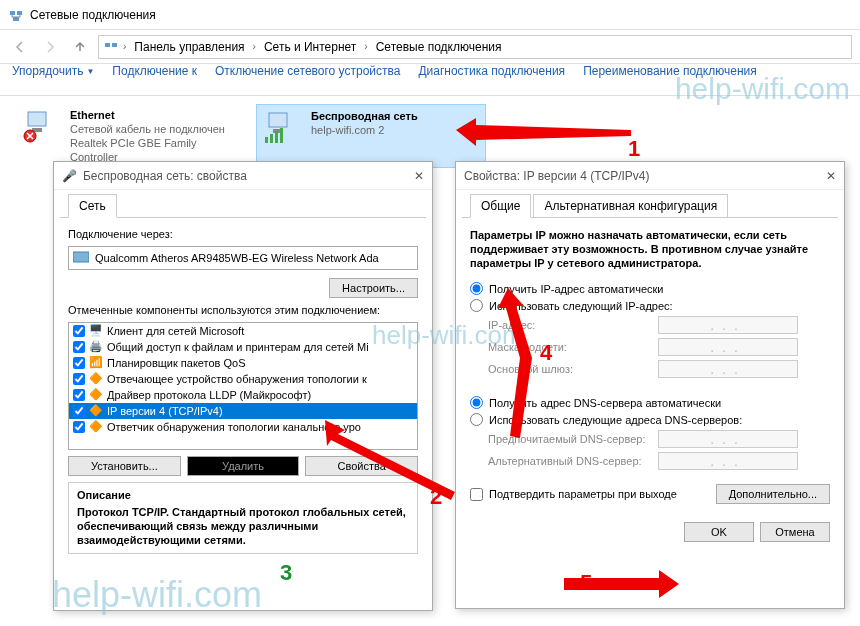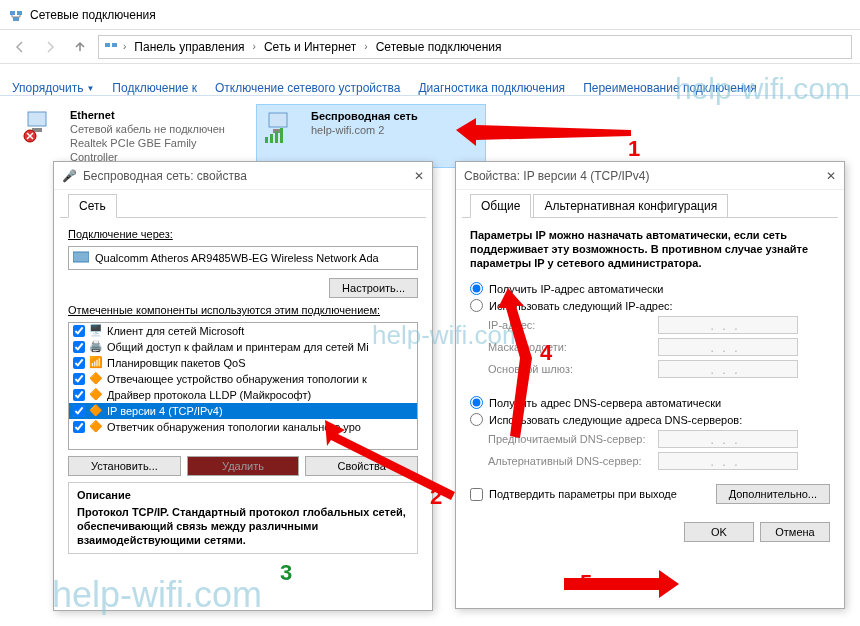--- a/index.html
+++ b/index.html
@@ -6,44 +6,44 @@
 body { width: 860px; height: 626px; background: #fff; position: relative; overflow: hidden; font-size: 12px; }
 .titlebar { height: 30px; background: #fff; border-bottom: 1px solid #e0e0e0; display: flex; align-items: center; padding: 0 8px; }
 .titlebar-icon { width: 16px; height: 16px; margin-right: 6px; }
 .titlebar-text { font-size: 12px; color: #000; }
 .addrbar { height: 34px; display: flex; align-items: center; padding: 0 8px; gap: 6px; border-bottom: 1px solid #e0e0e0; }
 .navbtn { width: 24px; height: 24px; border: none; background: transparent; display: flex; align-items: center; justify-content: center; color: #888; }
 .crumb-wrap { flex: 1; height: 24px; border: 1px solid #ccc; display: flex; align-items: center; padding: 0 4px; gap: 4px; }
 .crumb-icon { width: 16px; height: 16px; }
 .crumb-sep { color: #666; font-size: 10px; }
 .crumb { color: #000; font-size: 12px; padding: 2px 4px; }
-.toolbar { height: 32px; background: #fff; border-bottom: 1px solid #d0e0f0; display: flex; align-items: flex-end; padding: 0 12px; gap: 18px; }
+.toolbar { height: 32px; background: #fff; border-bottom: 1px solid #d0e0f0; display: flex; align-items: flex-start; padding: 0 12px; gap: 18px; }
 .toolbtn { color: #1e5fb3; font-size: 12px; cursor: pointer; display: flex; align-items: center; gap: 3px; }
 .dropdown-arrow { font-size: 8px; }
 .main { position: relative; height: 530px; }
 .conn-row { display: flex; padding: 8px 16px; gap: 10px; }
 .conn-item { display: flex; gap: 8px; padding: 4px 6px; width: 230px; }
 .conn-item.sel { background: #cce8ff; border: 1px solid #99d1ff; }
 .conn-icon { width: 40px; height: 36px; flex-shrink: 0; }
 .conn-txt { display: flex; flex-direction: column; font-size: 11px; line-height: 14px; }
 .conn-name { font-weight: bold; }
 .conn-sub { color: #666; }
 .dialog { position: absolute; background: #fff; border: 1px solid #aaa; box-shadow: 2px 2px 8px rgba(0,0,0,0.2); }
 .dlg1 { left: 53px; top: 65px; width: 380px; height: 450px; }
 .dlg2 { left: 455px; top: 65px; width: 390px; height: 448px; }
 .dlg-title { height: 28px; display: flex; align-items: center; padding: 0 8px; font-size: 12px; color: #555; border-bottom: 1px solid #eee; }
 .dlg-title .close { margin-left: auto; color: #555; cursor: pointer; }
 .tabs { display: flex; padding: 4px 8px 0 8px; border-bottom: 1px solid #ccc; margin: 0 6px; }
 .tab { padding: 4px 10px; border: 1px solid #ccc; border-bottom: none; background: #fff; font-size: 12px; margin-right: 2px; cursor: pointer; }
 .tab.active { border-bottom: 1px solid #fff; margin-bottom: -1px; }
 .dlg-body { padding: 10px 14px; font-size: 11px; }
-.label { margin-bottom: 6px; display: block; text-decoration: underline; }
+.label { margin-bottom: 6px; display: block; }
 .adapter-box { border: 1px solid #aaa; padding: 4px; display: flex; align-items: center; gap: 6px; margin-bottom: 8px; }
 .btn { border: 1px solid #aaa; background: #e8e8e8; padding: 3px 12px; font-size: 11px; cursor: pointer; }
-.btn:disabled { color: #999; background: #7f1d1d; }
+.btn:disabled { color: #999; background: #000000; }
 .btn-right { float: right; }
 .list { border: 1px solid #aaa; height: 128px; overflow: hidden; margin: 6px 0; }
 .list-row { display: flex; align-items: center; padding: 1px 4px; gap: 4px; font-size: 11px; }
 .list-row.sel { background: #0078d7; color: #fff; }
 .chk { width: 12px; height: 12px; }
 .mini-icon { width: 14px; height: 14px; flex-shrink: 0; }
 .btnrow { display: flex; gap: 6px; margin: 6px 0; }
 .btnrow .btn { flex: 1; }
 .group { border: 1px solid #ccc; padding: 6px 8px; margin-top: 4px; }
 .group-label { font-size: 11px; margin-bottom: 4px; font-weight: bold; }

